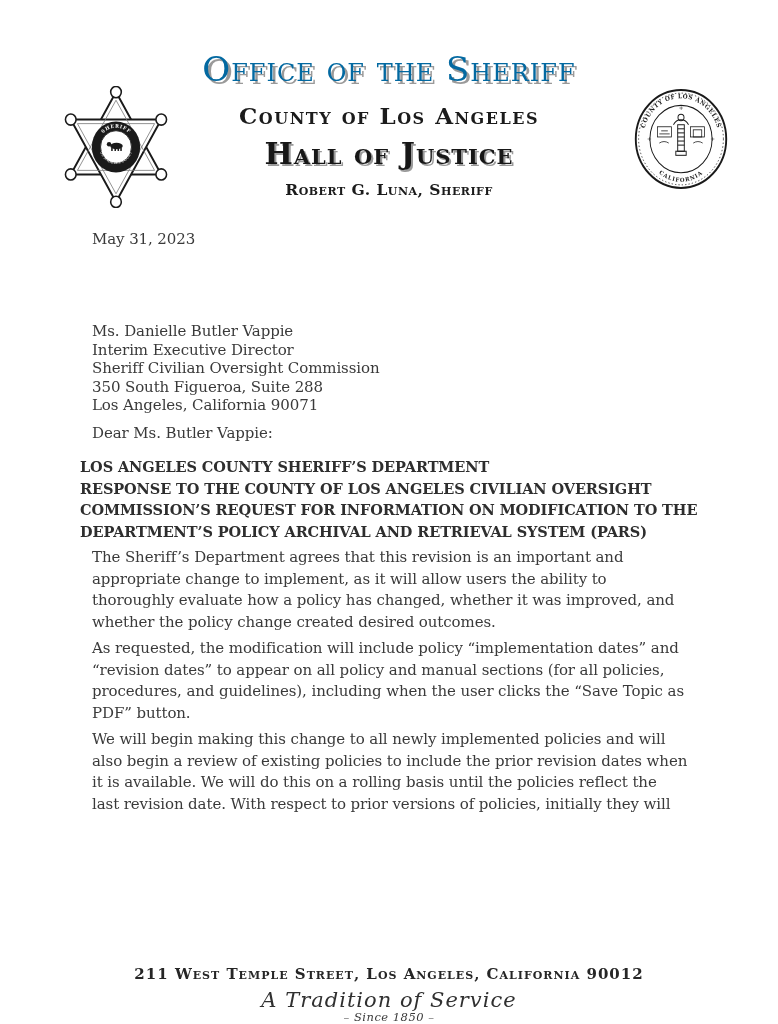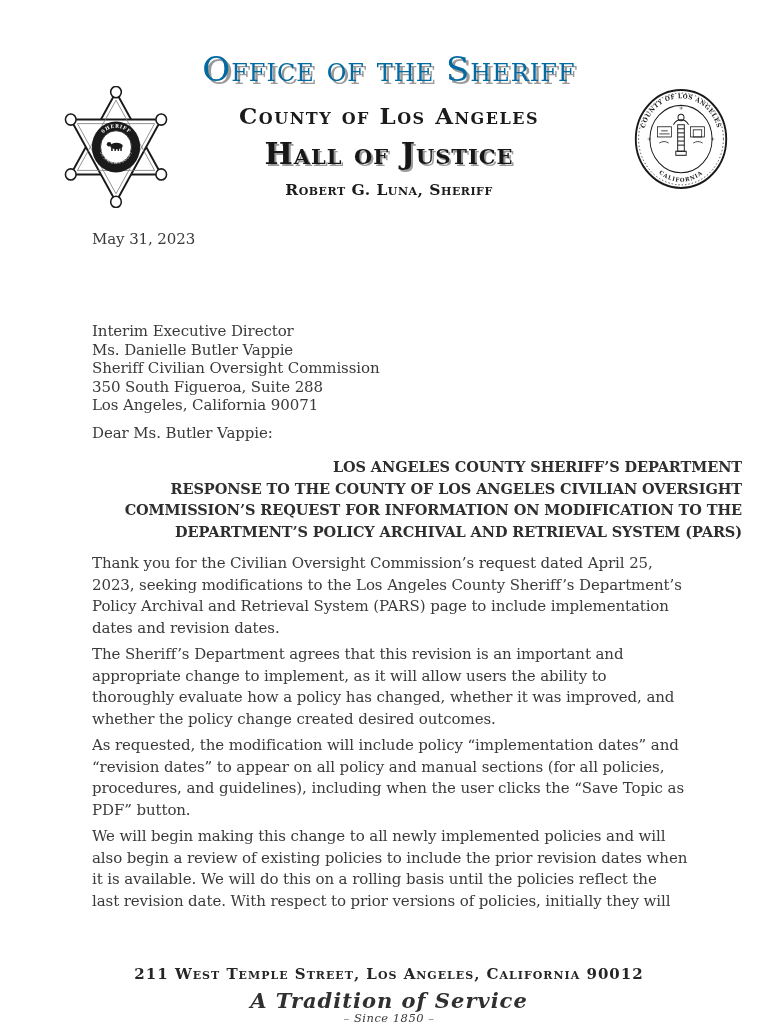--- a/index.html
+++ b/index.html
@@ -60,49 +60,48 @@
     line-height: 21.5px;
     letter-spacing: -0.1px;
     color: #3a3a3a;
   }
   .date { margin-top: 30px; }
   .recipient { margin-top: 72px; line-height: 18.5px; }
   .salutation { margin-top: 8px; }
   .subject {
     margin-top: 12px;
     font-weight: bold;
-    text-align: right;
+    text-align: left;
     font-size: 14.5px;
     line-height: 21.5px;
     letter-spacing: -0.1px;
     color: #2e2e2e;
     white-space: pre-line;
     transform: translateX(-12px);
-    margin-left: 19px;
   }
   .para { margin: 5px 0 0 0; white-space: pre-line; }
   .para.first { margin-top: 11px; }
 
   
   .page-footer {
     position: absolute;
     left: 0; right: 0; top: 965px;
     text-align: center;
     color: #262626;
   }
   .f-address {
     font-weight: bold;
     font-variant: small-caps;
     font-size: 15px;
     letter-spacing: 1px;
   }
   .f-motto {
     margin-top: 5px;
     font-style: italic;
-    font-weight: bold;
+    font-weight: normal;
     font-size: 21px;
     letter-spacing: 1px;
     color: #303030;
   }
   .f-since {
     margin-top: -2px;
     font-style: italic;
     font-weight: normal;
     font-size: 11.5px;
     letter-spacing: 0.5px;
@@ -200,38 +199,34 @@
     <div class="lh-title">Office of the Sheriff</div>
     <div class="lh-subtitle">County of Los Angeles</div>
     <div class="lh-building">Hall of Justice</div>
     <div class="lh-sheriff">Robert G. Luna, Sheriff</div>
   </header>
 
   <main class="letter-body">
     <div class="date">May 31, 2023</div>
 
     <div class="recipient">
+      <div>Ms. Danielle Butler Vappie</div>
       <div>Interim Executive Director</div>
-      <div>Ms. Danielle Butler Vappie</div>
       <div>Sheriff Civilian Oversight Commission</div>
       <div>350 South Figueroa, Suite 288</div>
       <div>Los Angeles, California 90071</div>
     </div>
 
     <div class="salutation">Dear Ms. Butler Vappie:</div>
 
     <div class="subject">LOS ANGELES COUNTY SHERIFF’S DEPARTMENT
 RESPONSE TO THE COUNTY OF LOS ANGELES CIVILIAN OVERSIGHT
 COMMISSION’S REQUEST FOR INFORMATION ON MODIFICATION TO THE
 DEPARTMENT’S POLICY ARCHIVAL AND RETRIEVAL SYSTEM (PARS)</div>
 
-    <p class="para first">Thank you for the Civilian Oversight Commission’s request dated April 25,
-2023, seeking modifications to the Los Angeles County Sheriff’s Department’s
-Policy Archival and Retrieval System (PARS) page to include implementation
-dates and revision dates.</p>
     <p class="para">The Sheriff’s Department agrees that this revision is an important and
 appropriate change to implement, as it will allow users the ability to
 thoroughly evaluate how a policy has changed, whether it was improved, and
 whether the policy change created desired outcomes.</p>
     <p class="para">As requested, the modification will include policy “implementation dates” and
 “revision dates” to appear on all policy and manual sections (for all policies,
 procedures, and guidelines), including when the user clicks the “Save Topic as
 PDF” button.</p>
     <p class="para">We will begin making this change to all newly implemented policies and will
 also begin a review of existing policies to include the prior revision dates when

